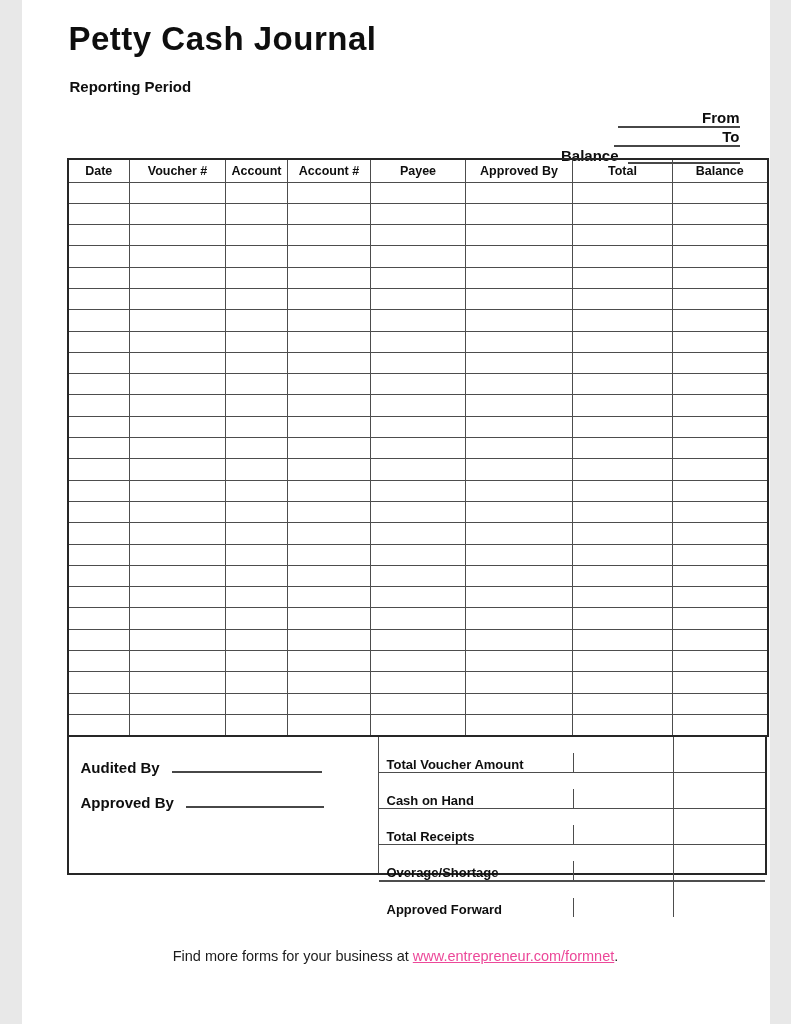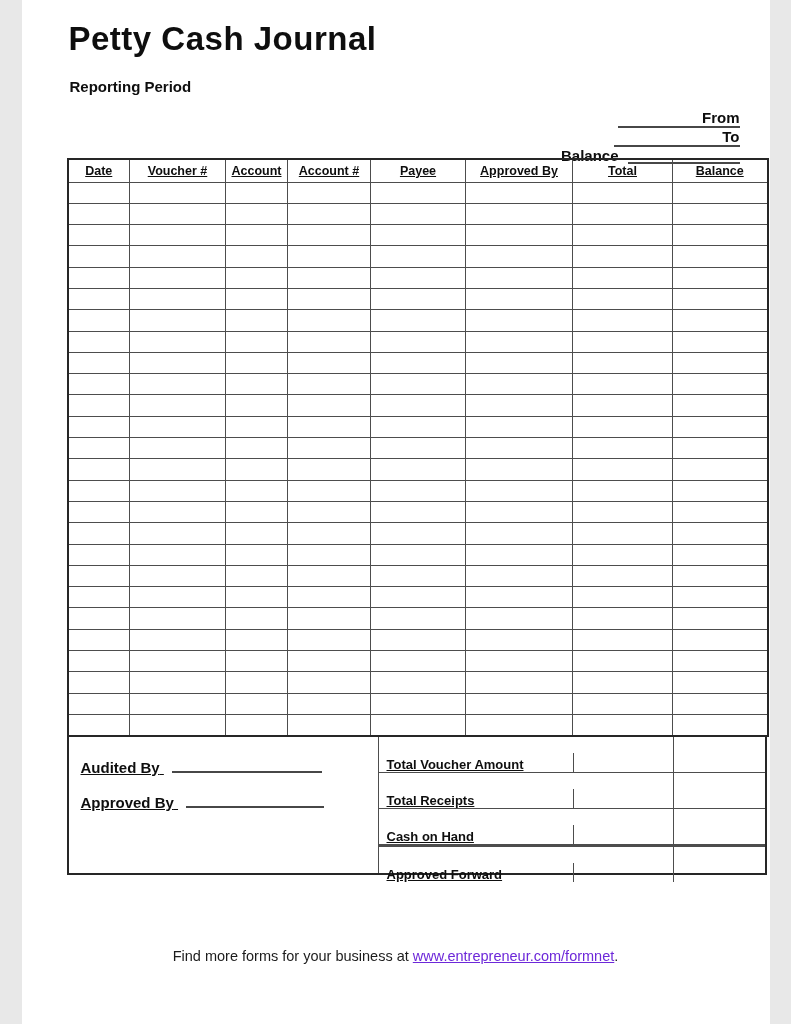--- a/index.html
+++ b/index.html
@@ -51,21 +51,20 @@
   .to-lbl       { margin-left: 18px; }
   .to-blank     { width: 126px; margin-left: 11px; }
   .balance-grp  { margin-left: auto; display: flex; align-items: flex-end; }
   .balance-blank{ width: 112px; margin-left: 9px; }
 
   .form-body {
     position: absolute;
     left: 45px;
     top: 158px;
     width: 700px;
-    text-decoration: underline;
   }
   table.journal {
     width: 700px;
     border-collapse: collapse;
     table-layout: fixed;
     border: 2px solid #262626;
   }
   table.journal th, table.journal td {
     border: 1px solid #4d4d4d;
     padding: 0 3px;
@@ -461,43 +460,44 @@
         </div>
       </div>
 
       <div class="summary">
         <div class="summary-row">
           <div class="sum-label">Total Voucher Amount</div>
           <div class="sum-total"></div>
           <div class="sum-balance"></div>
         </div>
         <div class="summary-row">
+          <div class="sum-label">Cash on Hand</div>
+          <div class="sum-total"></div>
+          <div class="sum-balance"></div>
+        </div>
+        <div class="summary-row">
           <div class="sum-label">Total Receipts</div>
           <div class="sum-total"></div>
           <div class="sum-balance"></div>
         </div>
         <div class="summary-row">
-          <div class="sum-label">Cash on Hand</div>
-          <div class="sum-total"></div>
-          <div class="sum-balance"></div>
-        </div>
-        <div class="summary-row">
+          <div class="sum-label">Overage/Shortage</div>
           <div class="sum-total"></div>
           <div class="sum-balance"></div>
         </div>
         <div class="summary-row">
           <div class="sum-total"></div>
           <div class="sum-balance"></div>
         </div>
         <div class="summary-row">
           <div class="sum-label">Approved Forward</div>
           <div class="sum-total"></div>
           <div class="sum-balance"></div>
         </div>
       </div>
     </div>
   </div>
 
   <div class="footer">
-    <span>Find more forms for your business at</span><a class="footer-link" style="color: #6d28d9;">www.entrepreneur.com/formnet</a><span>.</span>
+    <span>Find more forms for your business at</span><a class="footer-link" style="color: #ec4899;">www.entrepreneur.com/formnet</a><span>.</span>
   </div>
 
 </div>
 
 </body></html>

